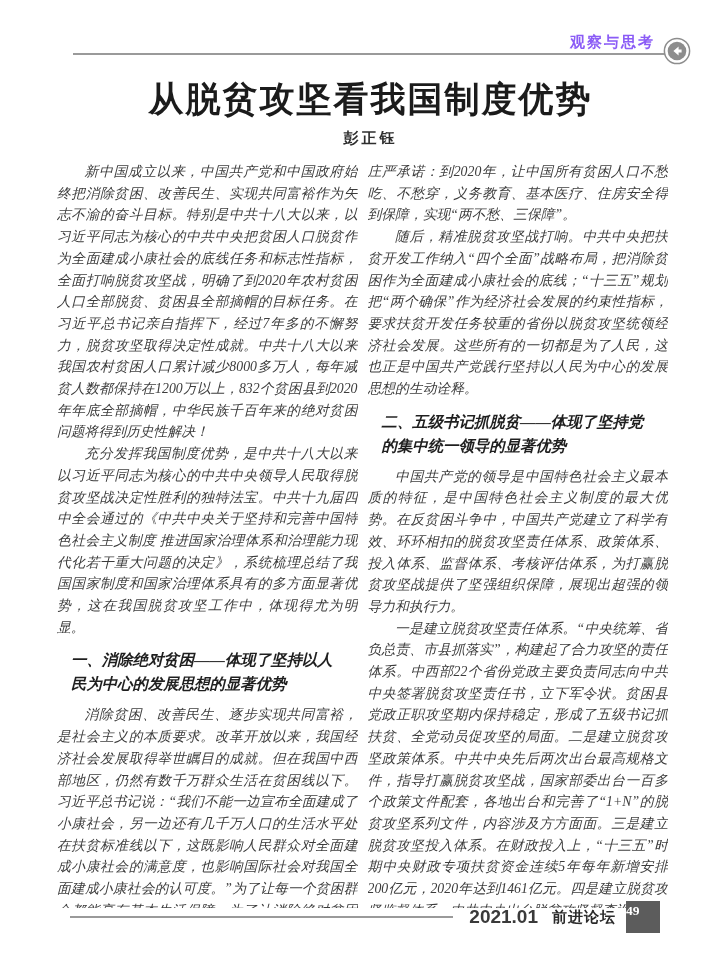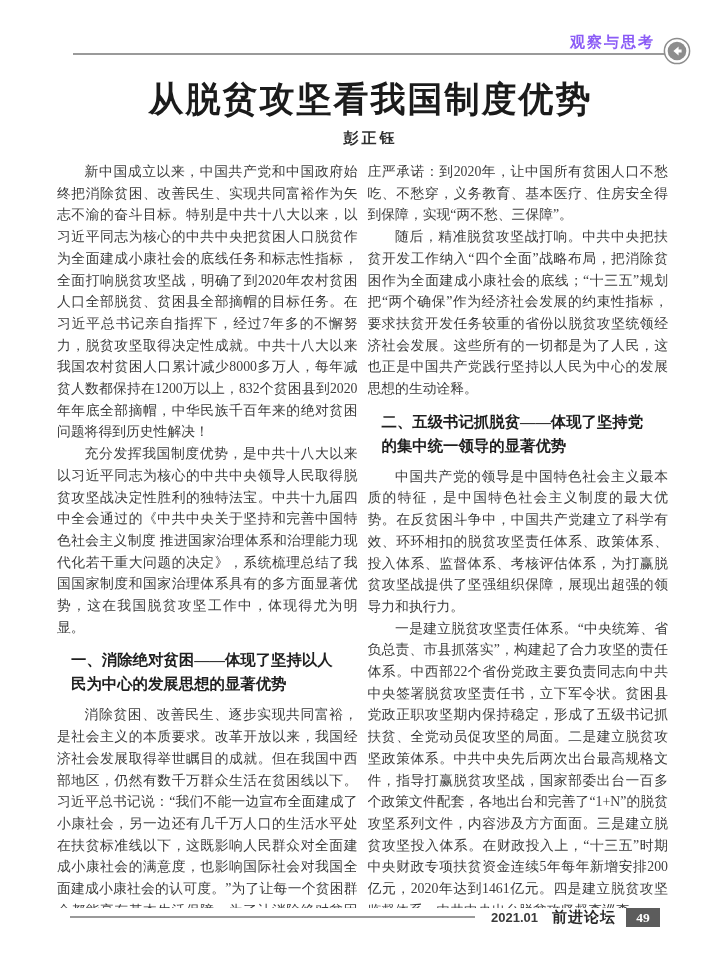--- a/index.html
+++ b/index.html
@@ -34,48 +34,48 @@
     position:absolute;top:129px;left:8px;width:100%;
     text-align:center;
     font-family:"Liberation Sans","DejaVu Sans",sans-serif;
     font-size:15px;font-weight:700;color:#2e2e2e;letter-spacing:3px;
   }
   
   .cols{
     position:absolute;top:161px;left:57px;width:611px;height:747px;
     display:flex;gap:10px;overflow:hidden;
   }
-  .col{flex:1;min-width:0;overflow:hidden;}
+  .col{flex:1;min-width:0;overflow:hidden;font-style:italic;}
   .para{
     margin:0;
     font-size:13.8px;line-height:21.7px;color:#3c3c3c;
     text-align:justify;
   }
   .para.indent{text-indent:2em;}
   .sec-heading{
     margin:10px 14px 8px 14px;
     text-align:left;
     font-size:15.4px;line-height:24px;font-weight:700;color:#1f1f1f;
   }
   
   .footer{
     position:absolute;left:70px;top:906px;width:590px;height:22px;
     display:flex;align-items:center;
   }
   .ftr-rule{flex:1;height:2px;background:#9a9a9a;margin-right:16px;}
   .ftr-issue{
     font-family:"Liberation Sans","DejaVu Sans",sans-serif;
-    font-size:13px;font-weight:700;color:#3a3a3a;margin-right:14px;
+    font-size:19px;font-weight:700;color:#3a3a3a;margin-right:14px;
   }
   .ftr-journal{
     font-size:15px;font-weight:700;color:#2b2b2b;letter-spacing:1px;margin-right:10px;text-align:right;
   }
   .ftr-pagebox{
-    width:34px;height:19px;background:#5c5c5c;color:#ffffff;
-    font-size:13.5px;font-weight:700;line-height:20px;text-align:center;
+    width:34px;height:32px;background:#5c5c5c;color:#ffffff;
+    font-size:13.5px;font-weight:700;line-height:20px;
   }
 </style>
 </head>
 <body>
 
 <div class="page">
 
   <div class="hdr-label">观察与思考</div>
   <div class="hdr-rule"></div>
   <div class="hdr-logo">

